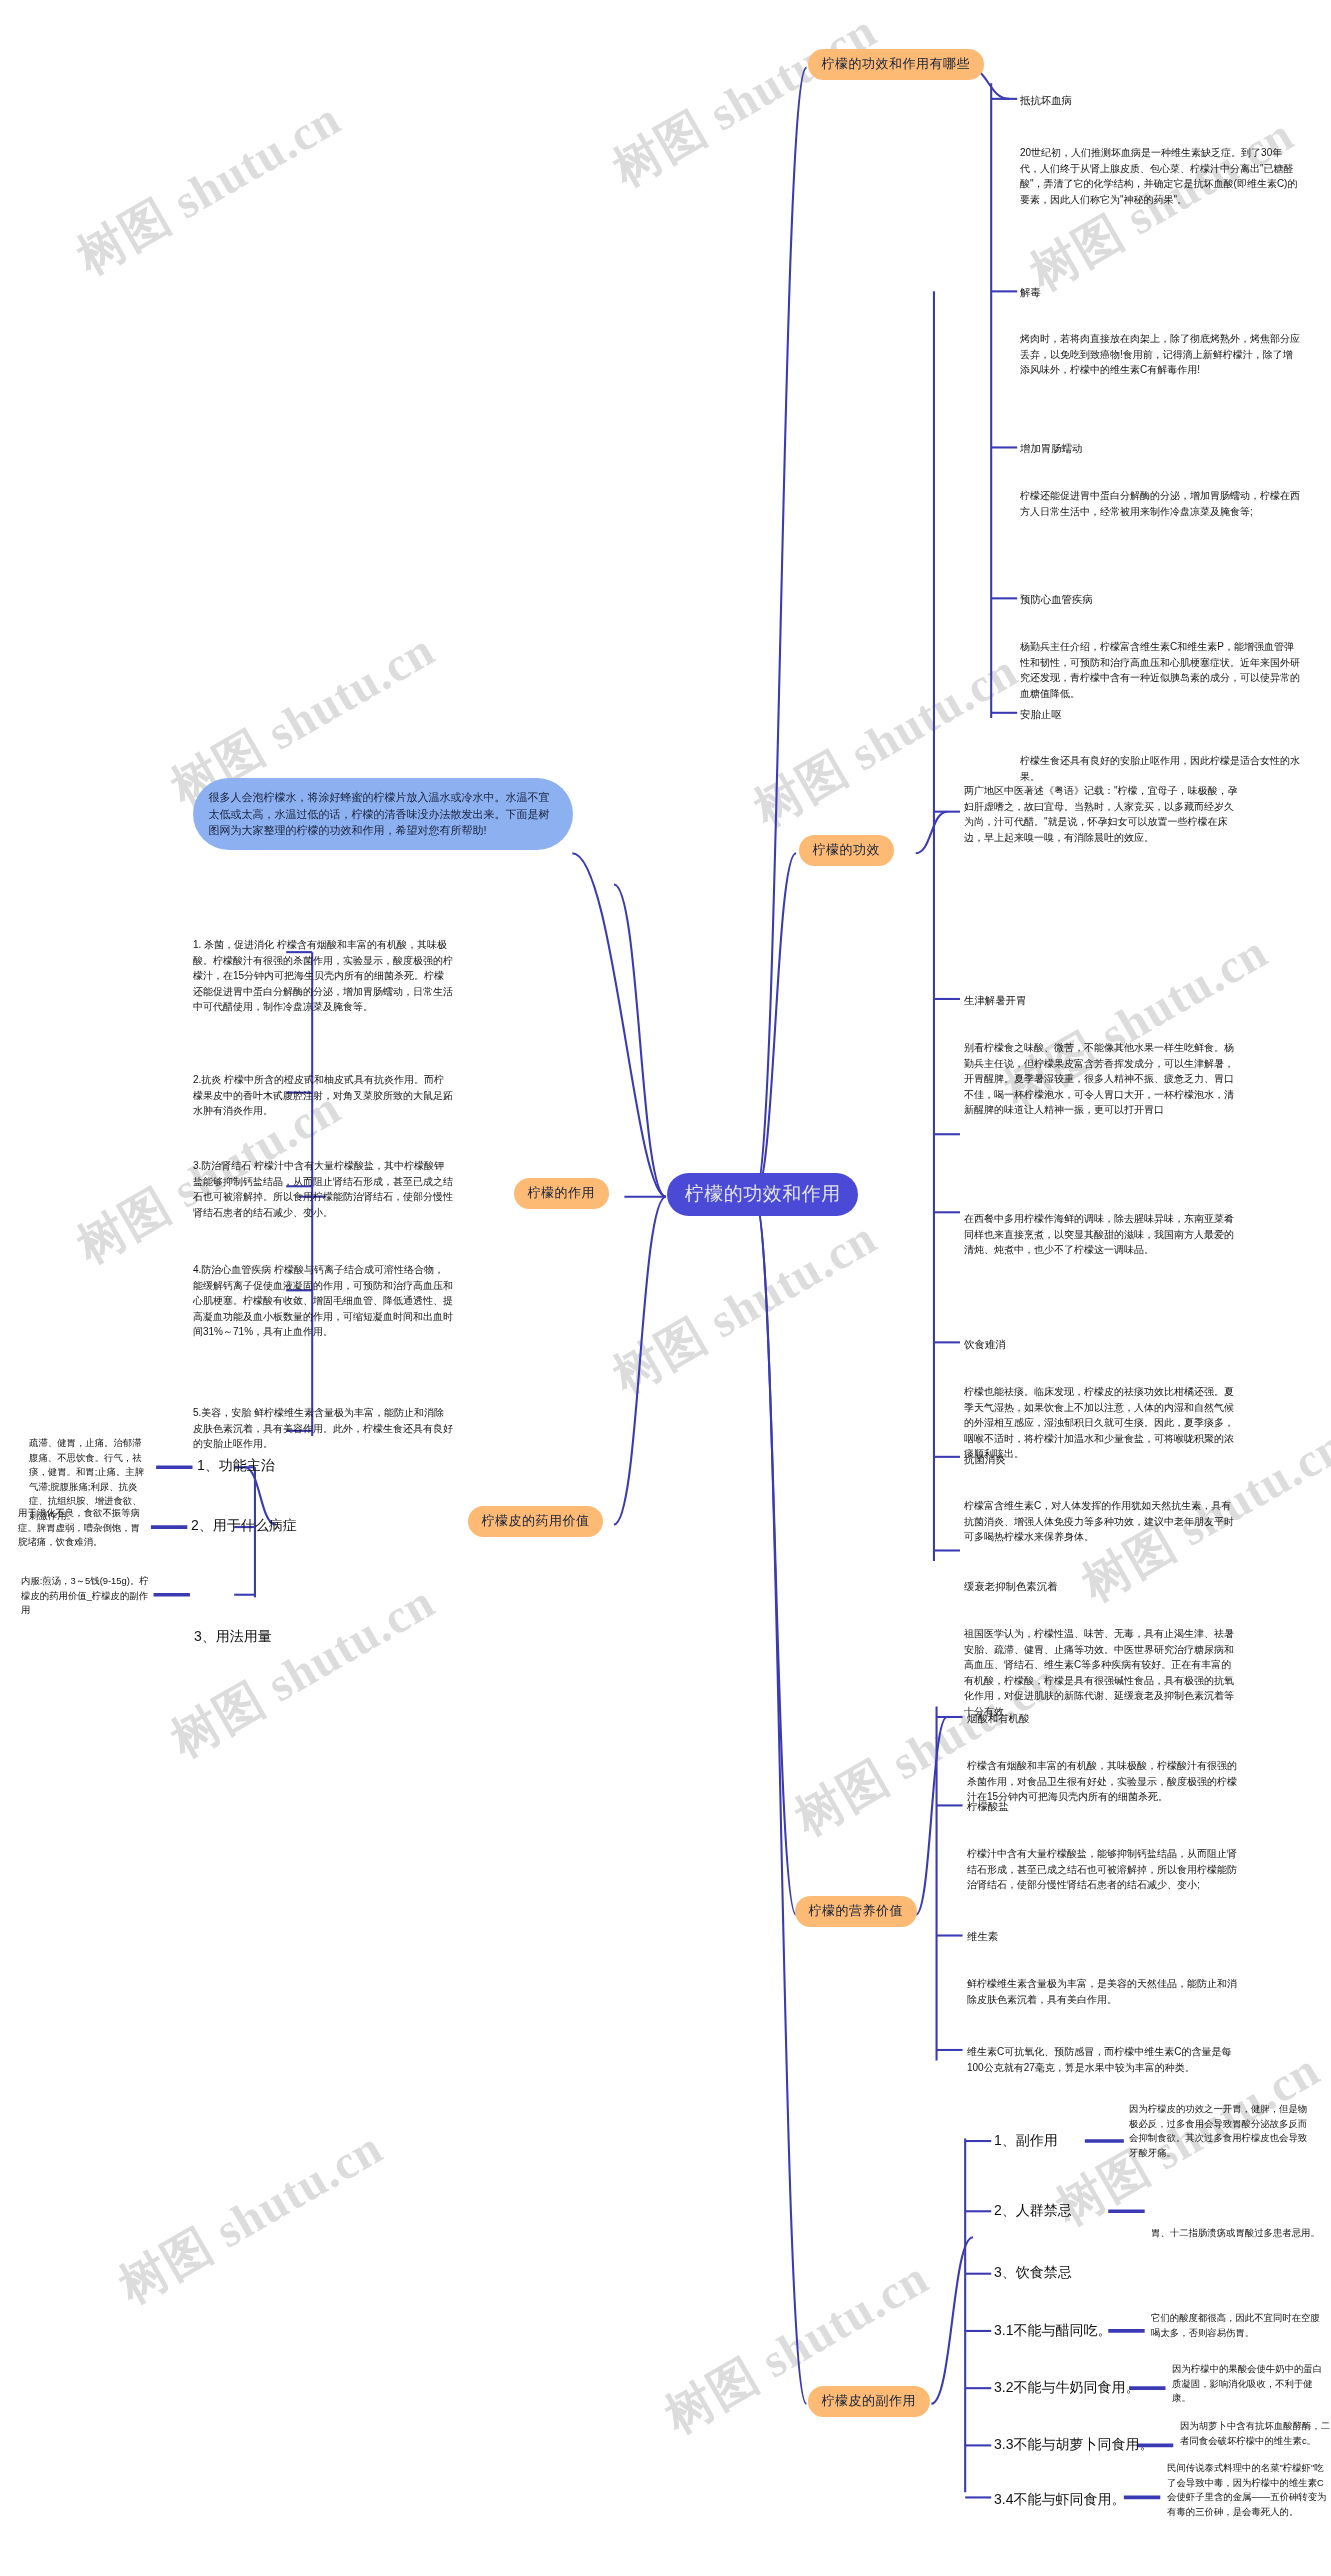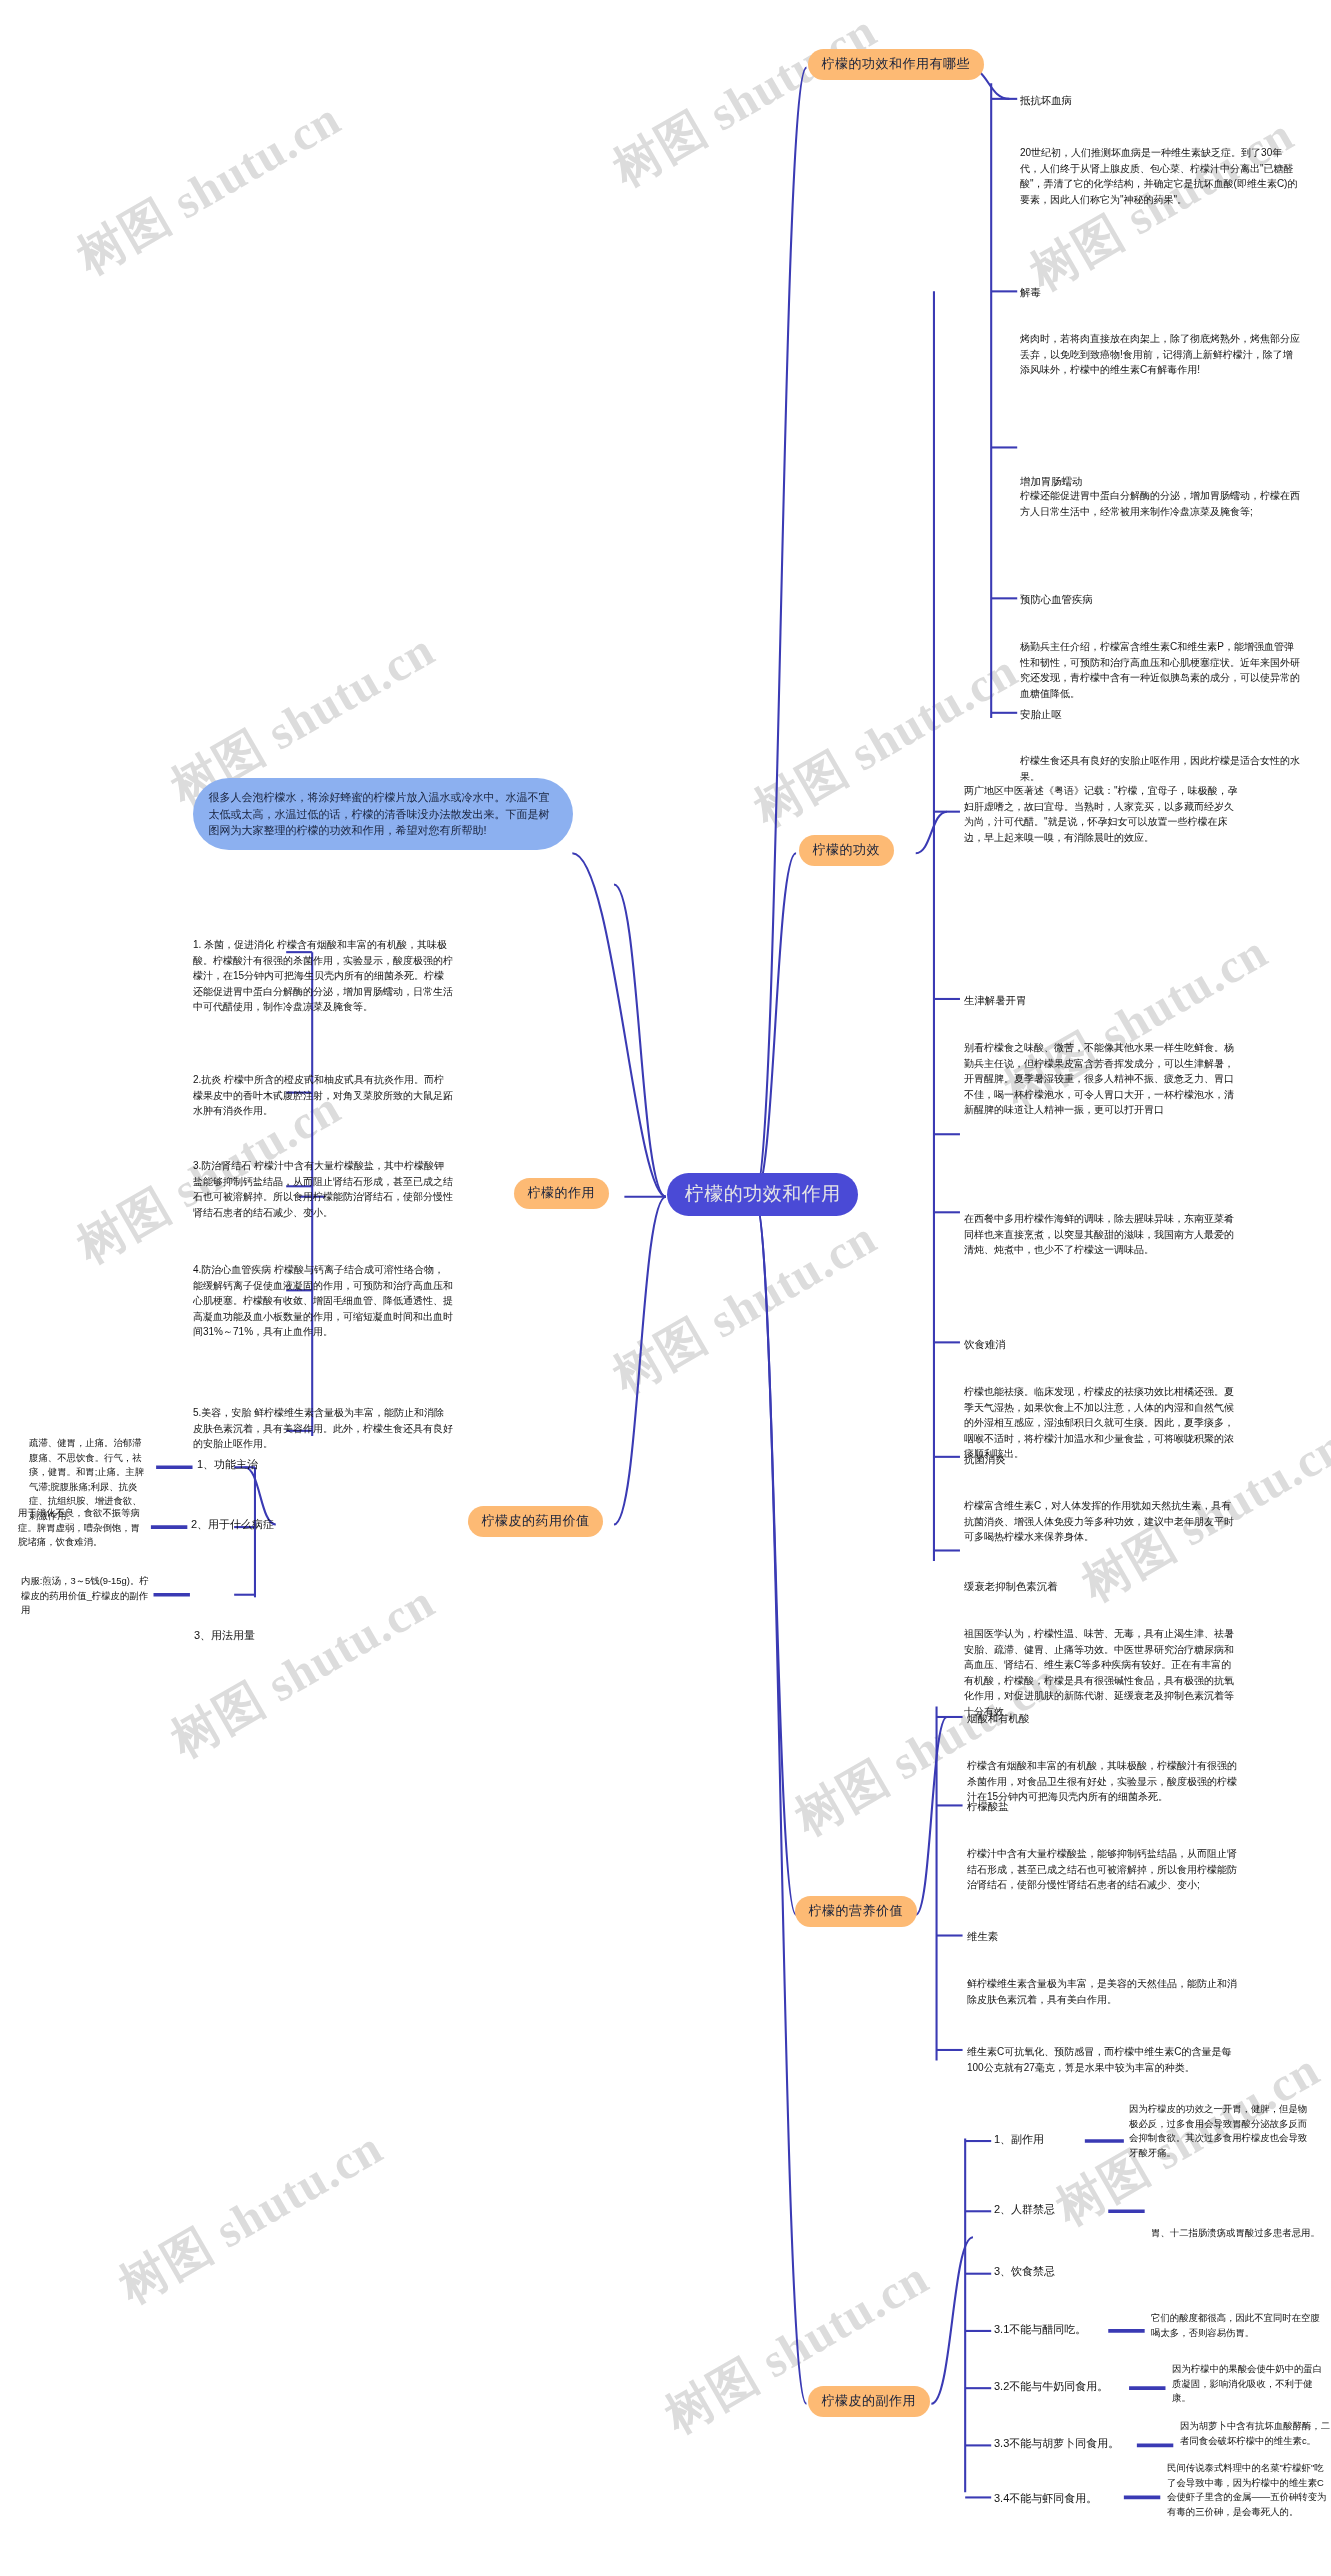--- a/index.html
+++ b/index.html
@@ -36,21 +36,21 @@
   .bubble{
     background:#8cb0f0;color:#17213b;font-size:11px;border-radius:36px;
     padding:11.4px 15.6px;text-align:left;line-height:1.5;display:block;
   }
 
   
   .txt{position:absolute;box-sizing:border-box;line-height:1.55;color:#111;}
   .head{font-size:10.4px;}
   .body{font-size:10px;}
   .small{font-size:9.4px;}
-  .lbl{position:absolute;font-size:11px;color:#111;white-space:nowrap;text-align:right;}
+  .lbl{position:absolute;font-size:14px;color:#111;white-space:nowrap;text-align:right;}
 </style>
 </head>
 <body>
 
 <div class="canvas">
 
   <div class="wm" style="left:62px;top:156px;">树图 shutu.cn</div>
   <div class="wm" style="left:598px;top:68px;">树图 shutu.cn</div>
   <div class="wm" style="left:1015px;top:172px;">树图 shutu.cn</div>
   <div class="wm" style="left:156px;top:687px;">树图 shutu.cn</div>
@@ -150,21 +150,21 @@
   <div class="node branch" style="left:808px;top:2386px;">柠檬皮的副作用</div>
 
   <div class="node bubble" style="left:193px;top:778px;width:380px;">很多人会泡柠檬水，将涂好蜂蜜的柠檬片放入温水或冷水中。水温不宜太低或太高，水温过低的话，柠檬的清香味没办法散发出来。下面是树图网为大家整理的柠檬的功效和作用，希望对您有所帮助!</div>
 
   <div class="txt head" style="left:1020px;top:93px;width:291px;">抵抗坏血病</div>
   <div class="txt body" style="left:1020px;top:145px;width:281px;">20世纪初，人们推测坏血病是一种维生素缺乏症。到了30年代，人们终于从肾上腺皮质、包心菜、柠檬汁中分离出"已糖醛酸"，弄清了它的化学结构，并确定它是抗坏血酸(即维生素C)的要素，因此人们称它为"神秘的药果"。</div>
 
   <div class="txt head" style="left:1020px;top:285px;width:291px;">解毒</div>
   <div class="txt body" style="left:1020px;top:331px;width:281px;">烤肉时，若将肉直接放在肉架上，除了彻底烤熟外，烤焦部分应丢弃，以免吃到致癌物!食用前，记得滴上新鲜柠檬汁，除了增添风味外，柠檬中的维生素C有解毒作用!</div>
 
-  <div class="txt head" style="left:1020px;top:441px;width:291px;margin-top:33px;">增加胃肠蠕动</div>
+  <div class="txt head" style="left:1020px;top:441px;width:291px;">增加胃肠蠕动</div>
   <div class="txt body" style="left:1020px;top:488px;width:281px;">柠檬还能促进胃中蛋白分解酶的分泌，增加胃肠蠕动，柠檬在西方人日常生活中，经常被用来制作冷盘凉菜及腌食等;</div>
 
   <div class="txt head" style="left:1020px;top:592px;width:291px;">预防心血管疾病</div>
   <div class="txt body" style="left:1020px;top:639px;width:281px;">杨勤兵主任介绍，柠檬富含维生素C和维生素P，能增强血管弹性和韧性，可预防和治疗高血压和心肌梗塞症状。近年来国外研究还发现，青柠檬中含有一种近似胰岛素的成分，可以使异常的血糖值降低。</div>
 
   <div class="txt head" style="left:1020px;top:707px;width:291px;">安胎止呕</div>
   <div class="txt body" style="left:1020px;top:753px;width:281px;">柠檬生食还具有良好的安胎止呕作用，因此柠檬是适合女性的水果。</div>
 
   <div class="txt body" style="left:964px;top:783px;width:276px;">两广地区中医著述《粤语》记载："柠檬，宜母子，味极酸，孕妇肝虚嗜之，故曰宜母。当熟时，人家竞买，以多藏而经岁久为尚，汁可代醋。"就是说，怀孕妇女可以放置一些柠檬在床边，早上起来嗅一嗅，有消除晨吐的效应。</div>
 

